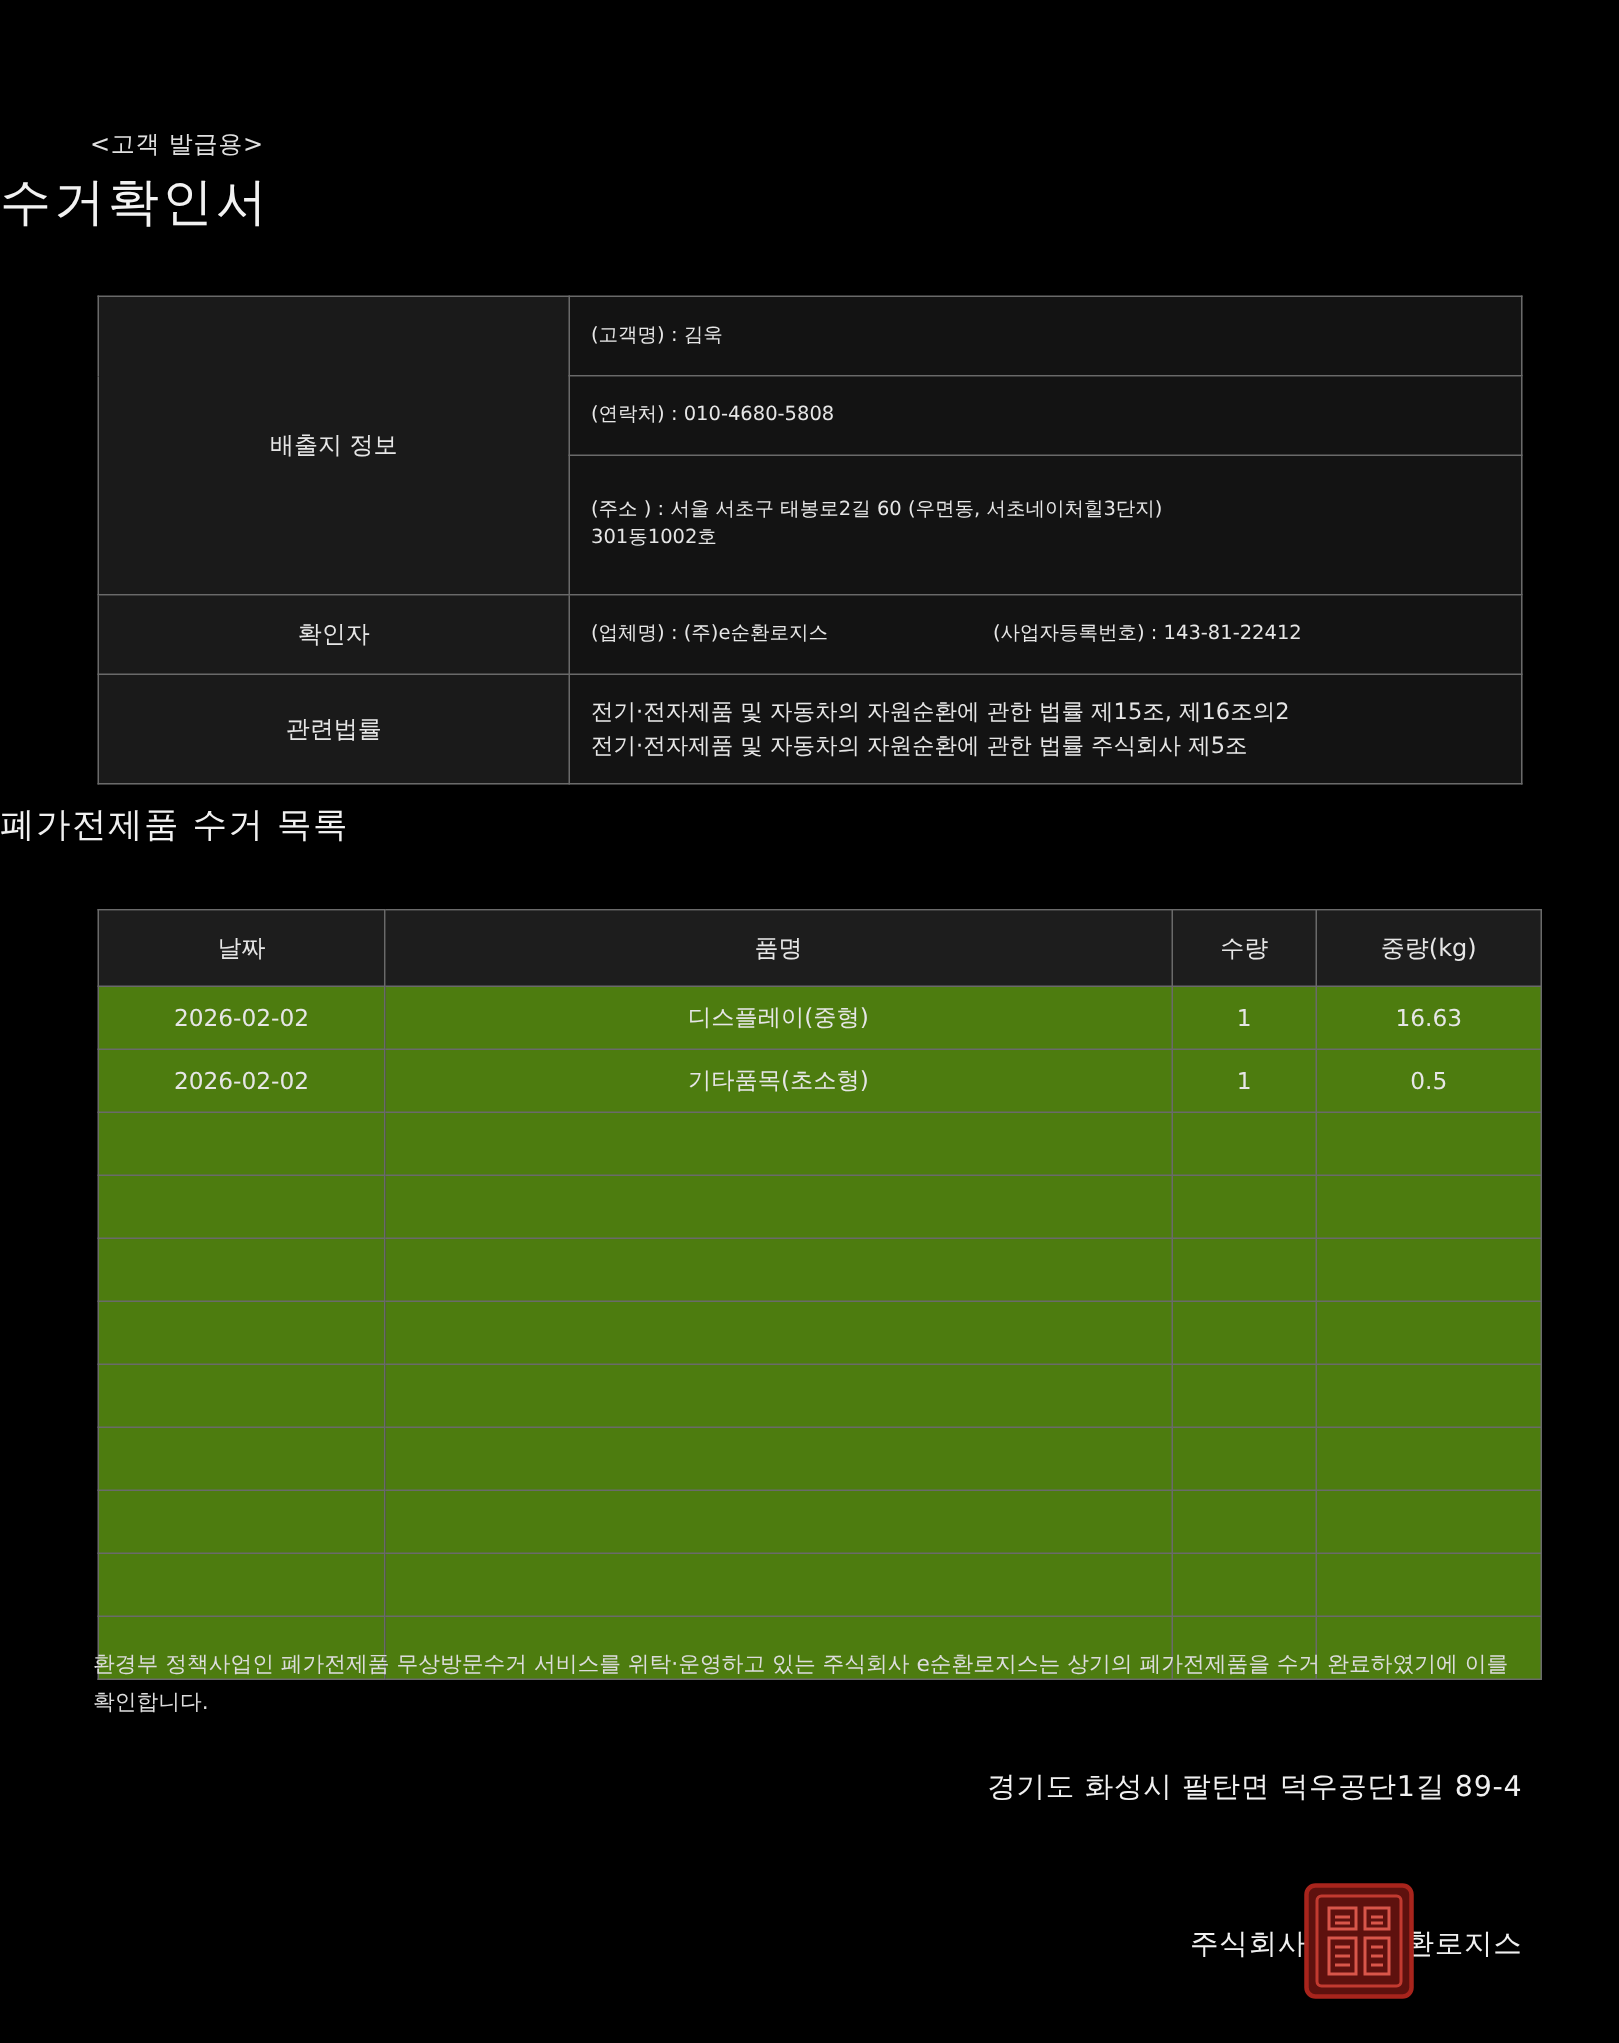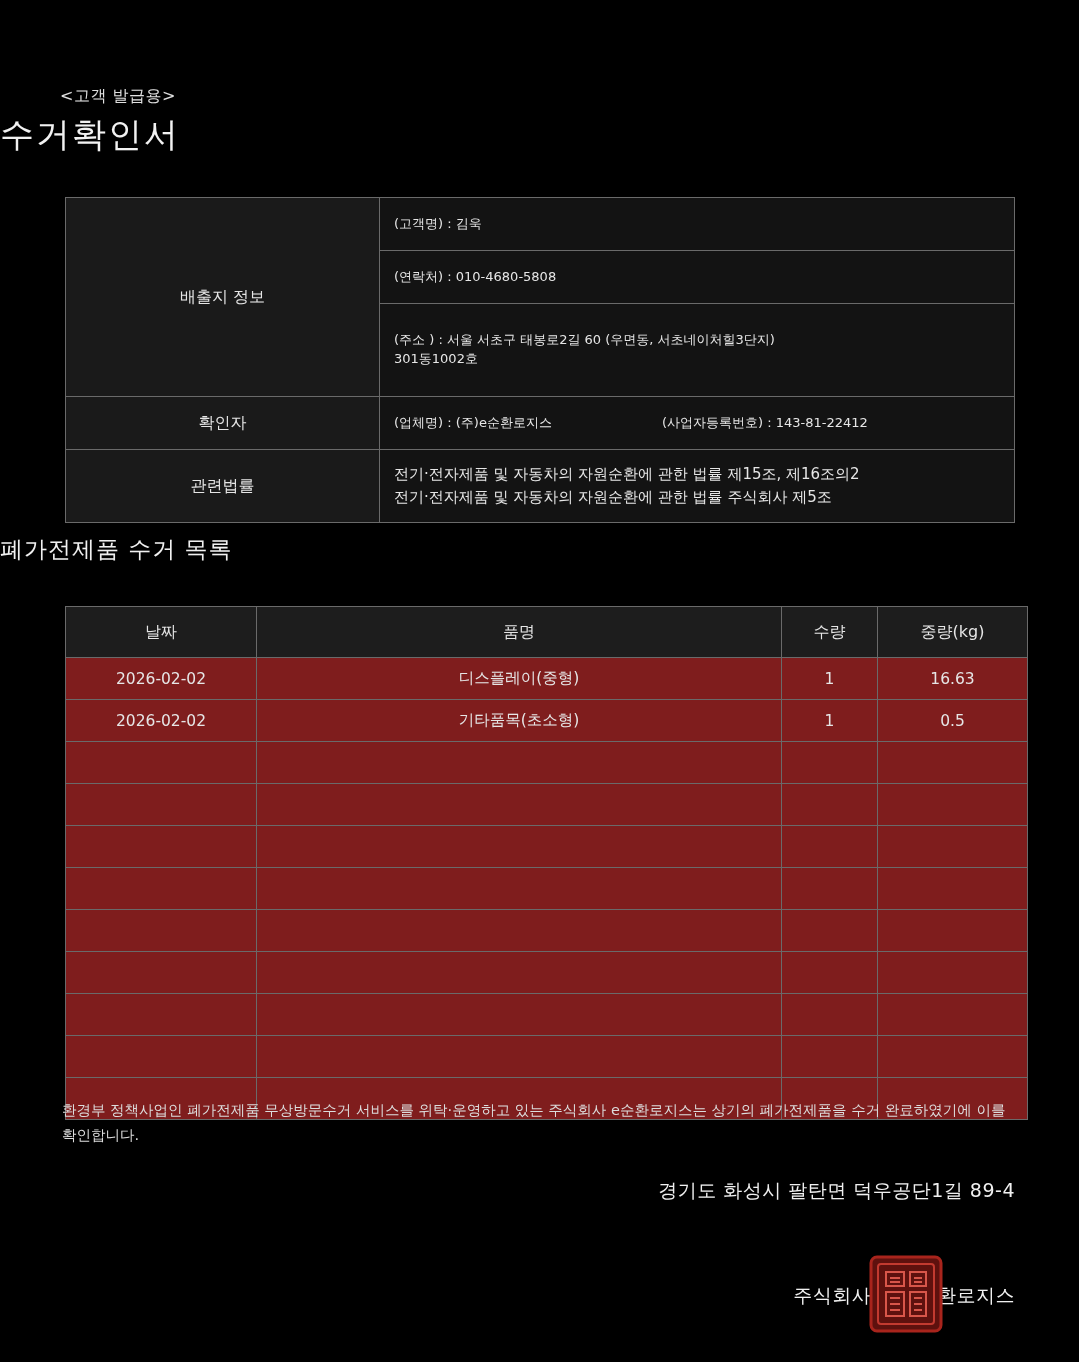--- a/index.html
+++ b/index.html
@@ -101,21 +101,21 @@
     table-layout: fixed;
     margin-top: 20px;
   }
   .items-table th, .items-table td {
     border: 1px solid #6a6a6a;
     font-size: 15.5px;
     text-align: center;
     color: #e6e6e6;
     font-weight: normal;
     height: 39px;
-    background: #7f1d1d;
+    background: #4d7c0f;
   }
   .items-table th {
     background: #1d1d1d;
     height: 48px;
     font-size: 16px;
   }
   .col-date  { width: 188px; }
   .col-name  { width: 522px; }
   .col-qty   { width: 93px; }
   .col-wt    { width: 147px; }

